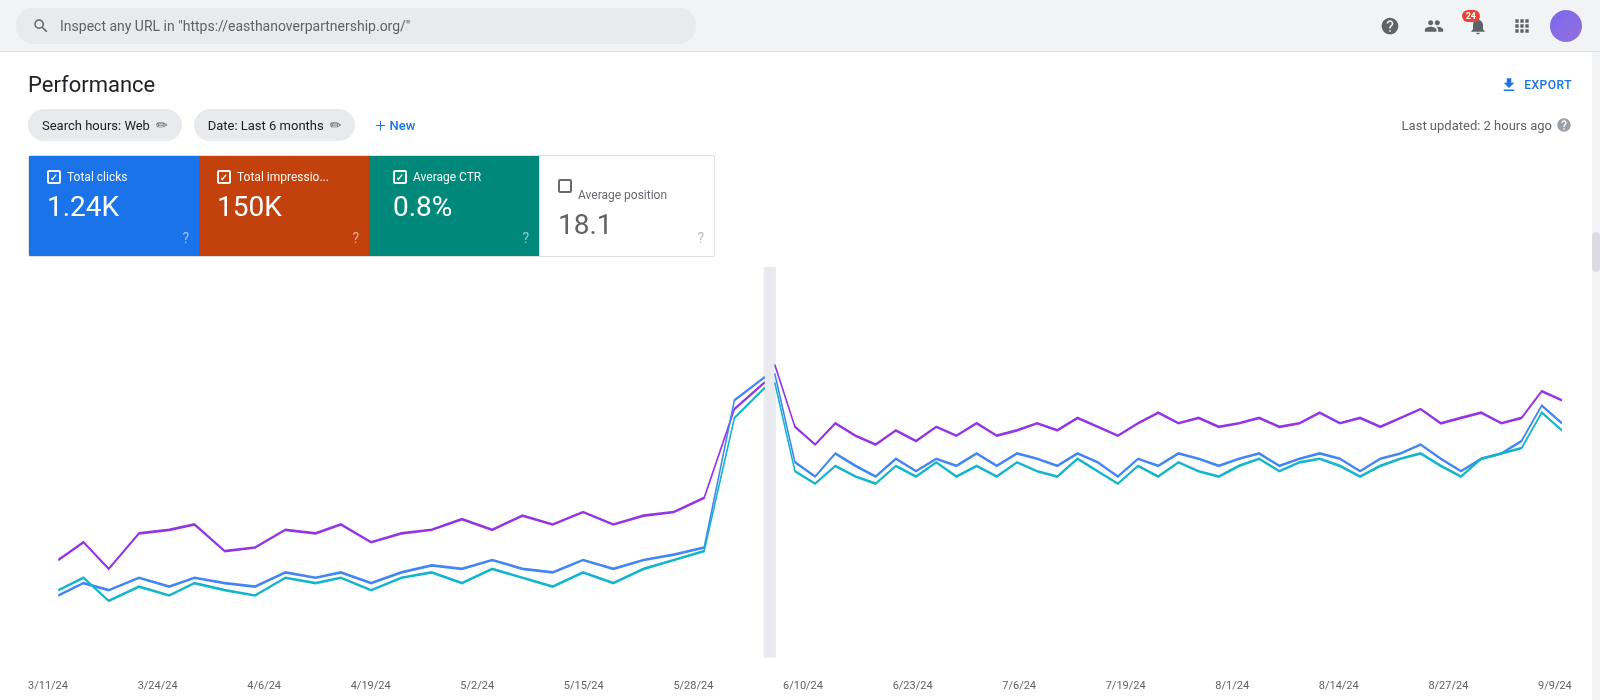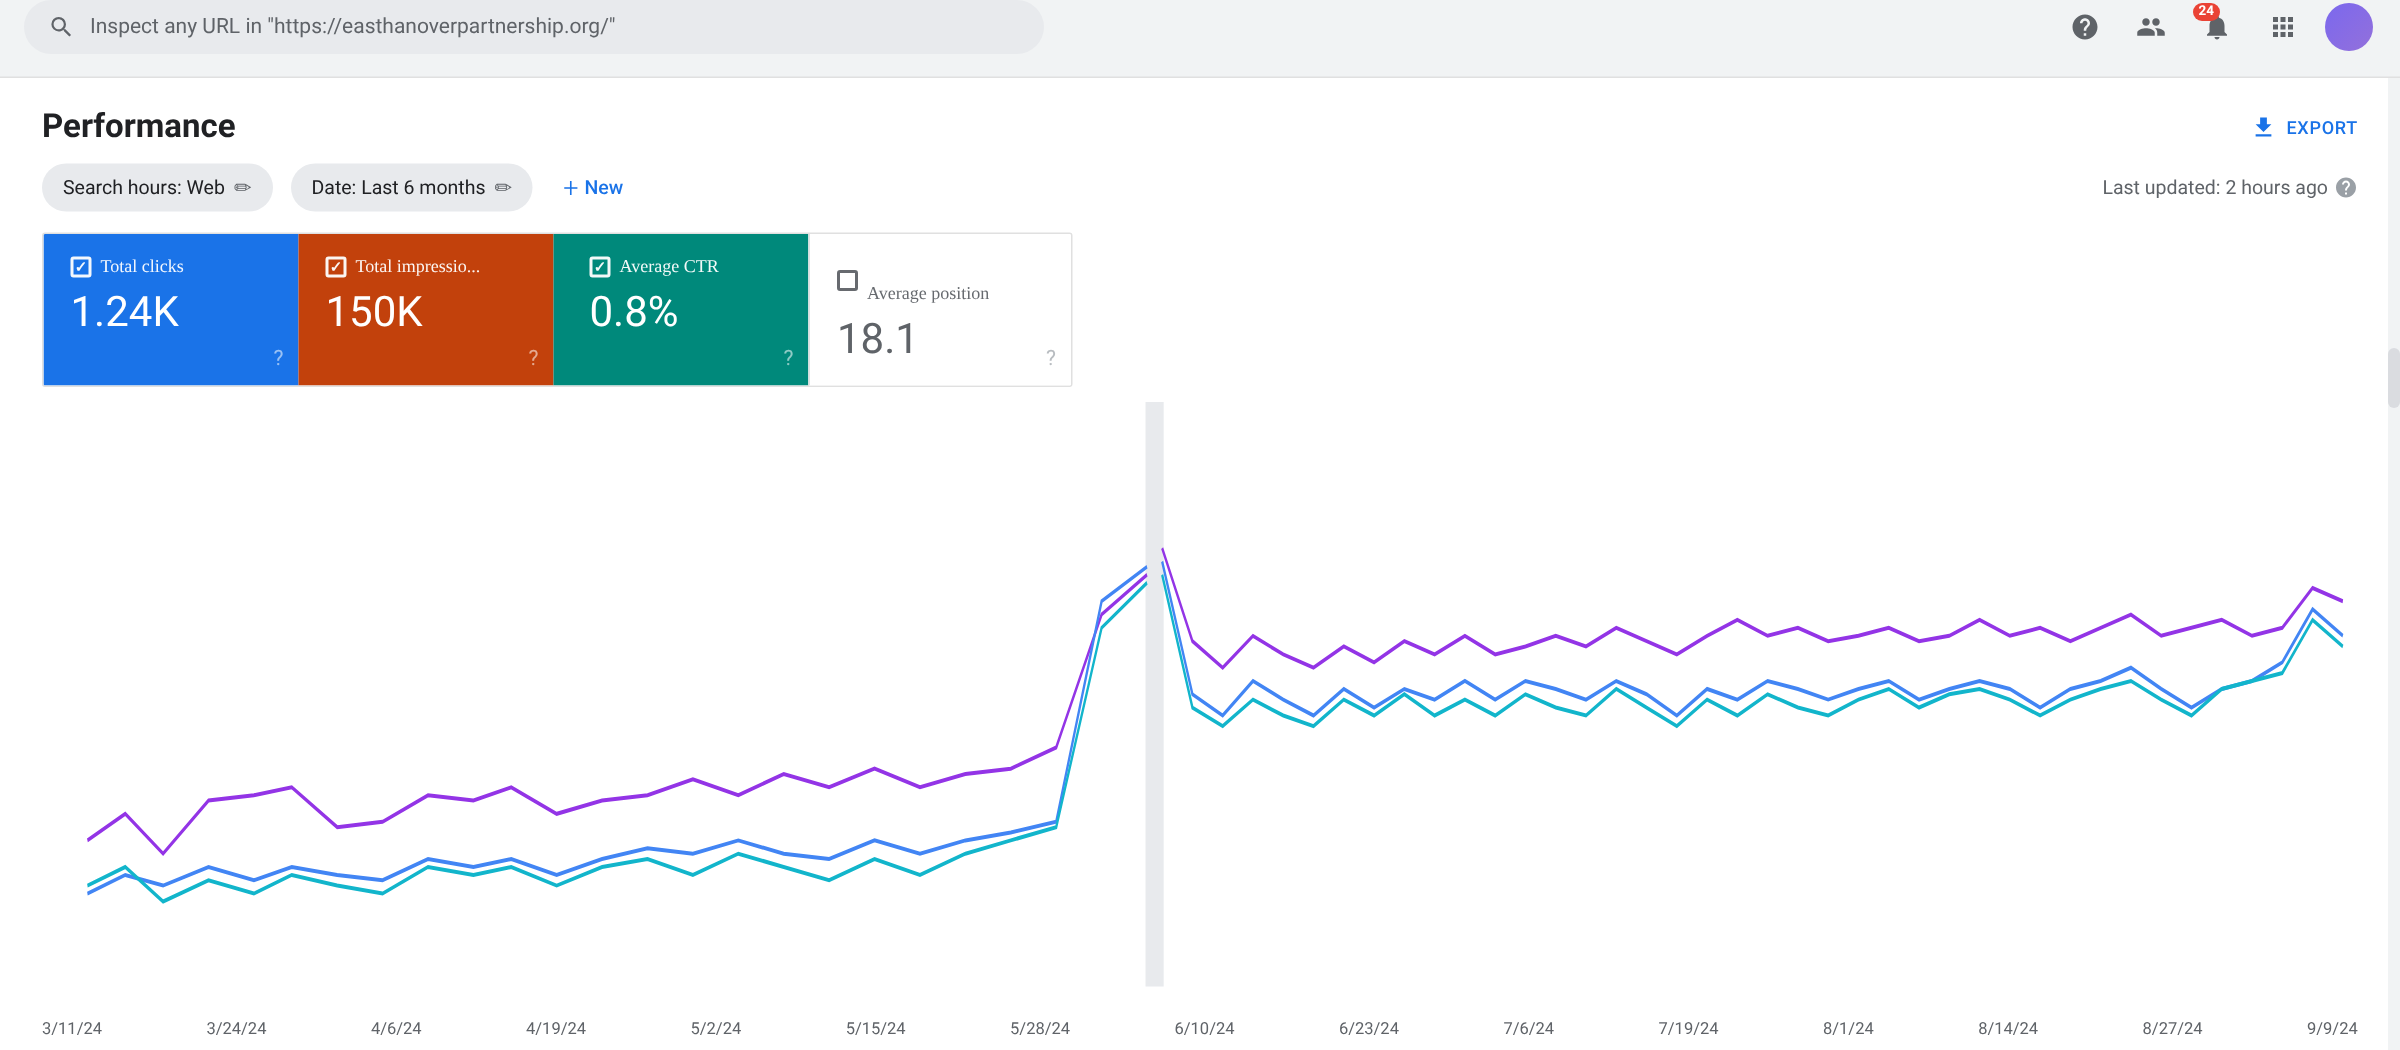--- a/index.html
+++ b/index.html
@@ -8,23 +8,23 @@
       background: #f1f3f4;
       color: #202124;
       width: 1600px;
       height: 700px;
       overflow: hidden;
     }
 
     
     .top-bar {
       display: flex;
-      align-items: flex-start;
+      align-items: center;
       background: #f1f3f4;
-      padding: 0 16px;
+      padding: 10px 16px;
       gap: 12px;
       border-bottom: 1px solid #e0e0e0;
       height: 52px;
     }
     .search-bar {
       flex: 1;
       max-width: 680px;
       background: #e8eaed;
       border-radius: 20px;
       display: flex;
@@ -85,21 +85,21 @@
 
     
     .performance-header {
       display: flex;
       align-items: center;
       justify-content: space-between;
       padding: 20px 28px 12px 28px;
     }
     .performance-title {
       font-size: 22px;
-      font-weight: 700;
+      font-weight: 400;
       color: #202124;
       text-align: center;
     }
     .export-btn {
       display: flex;
       align-items: center;
       gap: 6px;
       font-size: 12px;
       font-weight: 500;
       color: #1a73e8;
@@ -166,21 +166,20 @@
     .metric-card.purple { background: #c2410c; color: white; }
     .metric-card.teal { background: #00897b; color: white; padding-left: 24px; }
     .metric-card.white { background: white; color: #202124; border-left: 1px solid #e0e0e0; min-width: 175px; }
     .metric-label-row {
       display: flex;
       align-items: center;
       gap: 6px;
       font-size: 12px;
       margin-bottom: 6px;
       opacity: 0.95;
-      font-family: Liberation Serif, serif;
     }
     .check-box {
       width: 14px; height: 14px;
       border: 2px solid currentColor;
       border-radius: 2px;
       display: flex; align-items: center; justify-content: center;
       font-size: 10px;
       flex-shrink: 0;
     }
     .check-box.checked::after {

